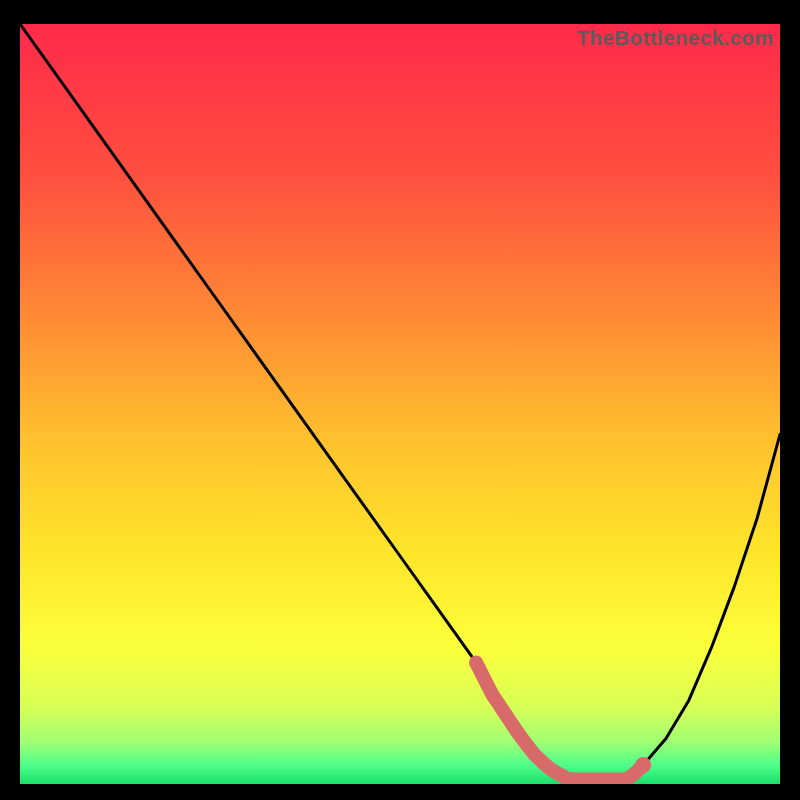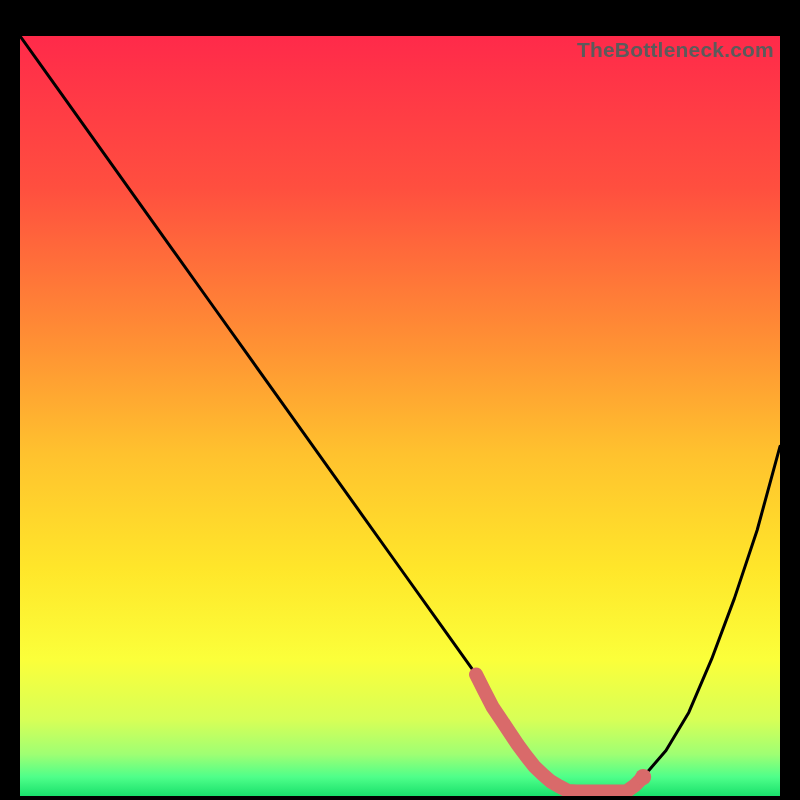--- a/index.html
+++ b/index.html
@@ -14,21 +14,21 @@
     position: absolute;
     left: 20px;
     top: 20px;
     width: 760px;
     height: 760px;
     background: #000;
   }
   .plot-area {
     position: absolute;
     left: 0;
-    top: 16px;
+    top: 4px;
     width: 760px;
     height: 760px;
   }
   .gradient {
     position: absolute;
     left: 0;
     top: 0;
     width: 760px;
     height: 760px;
   }

